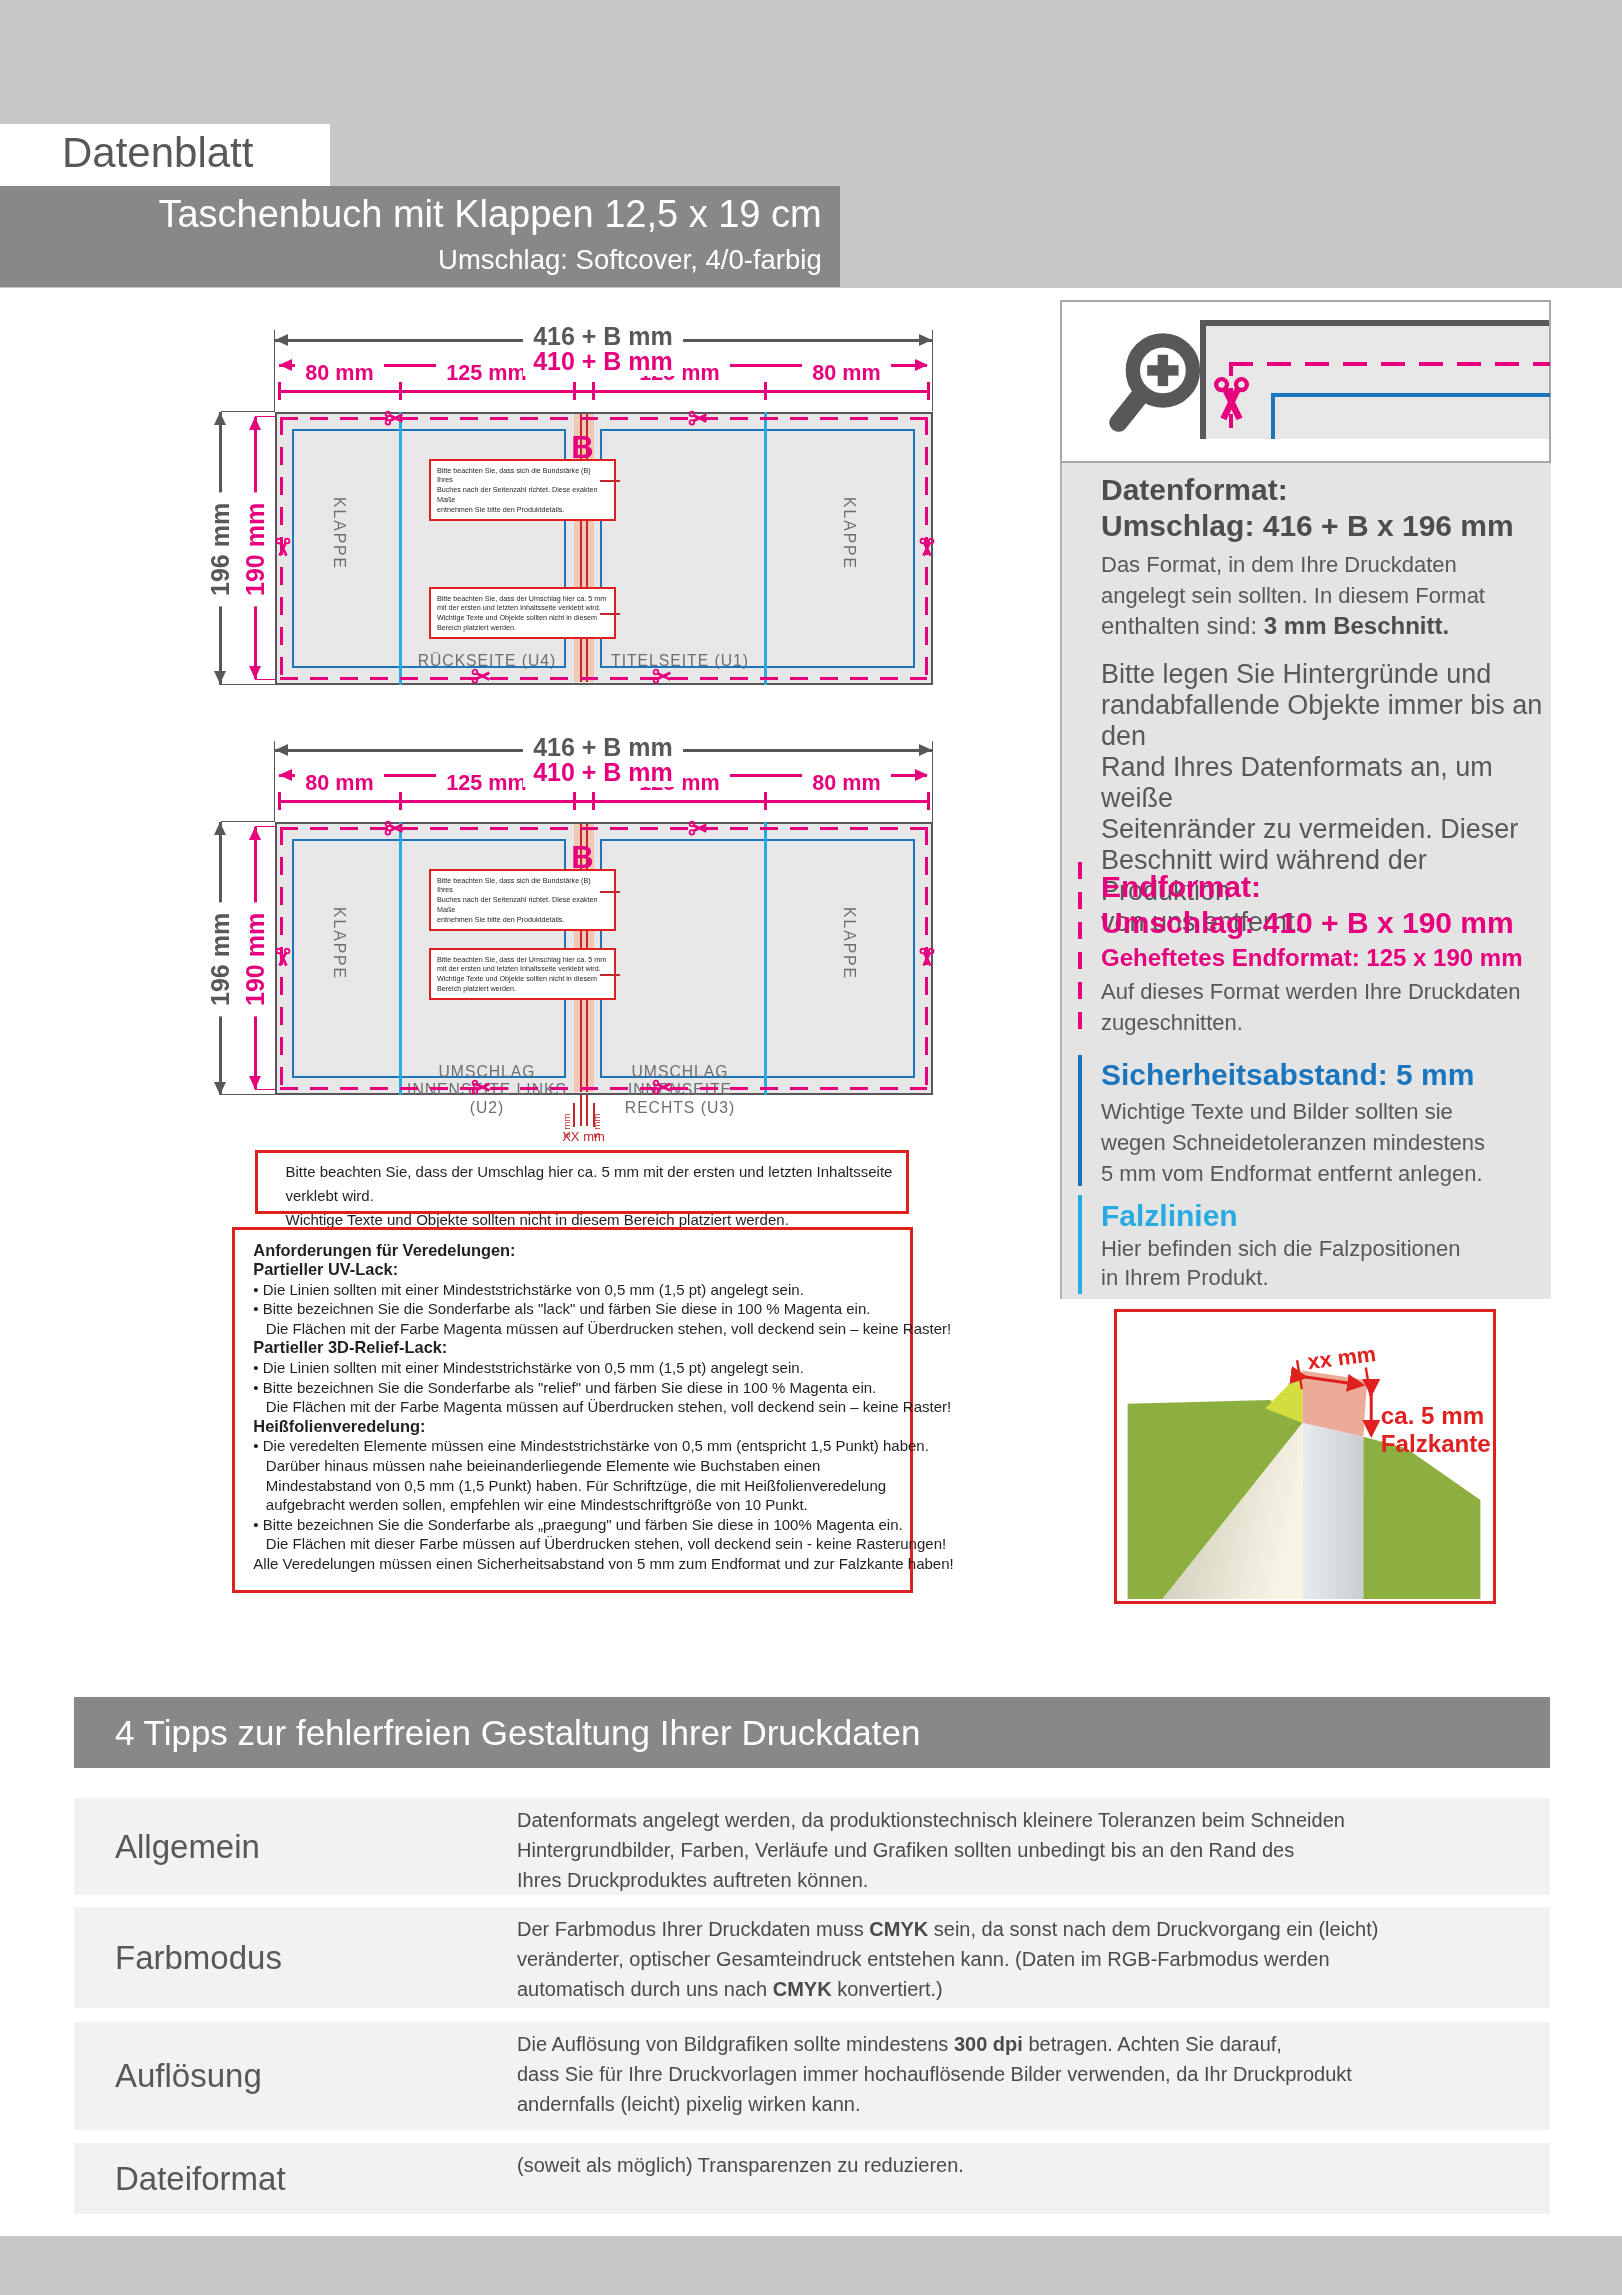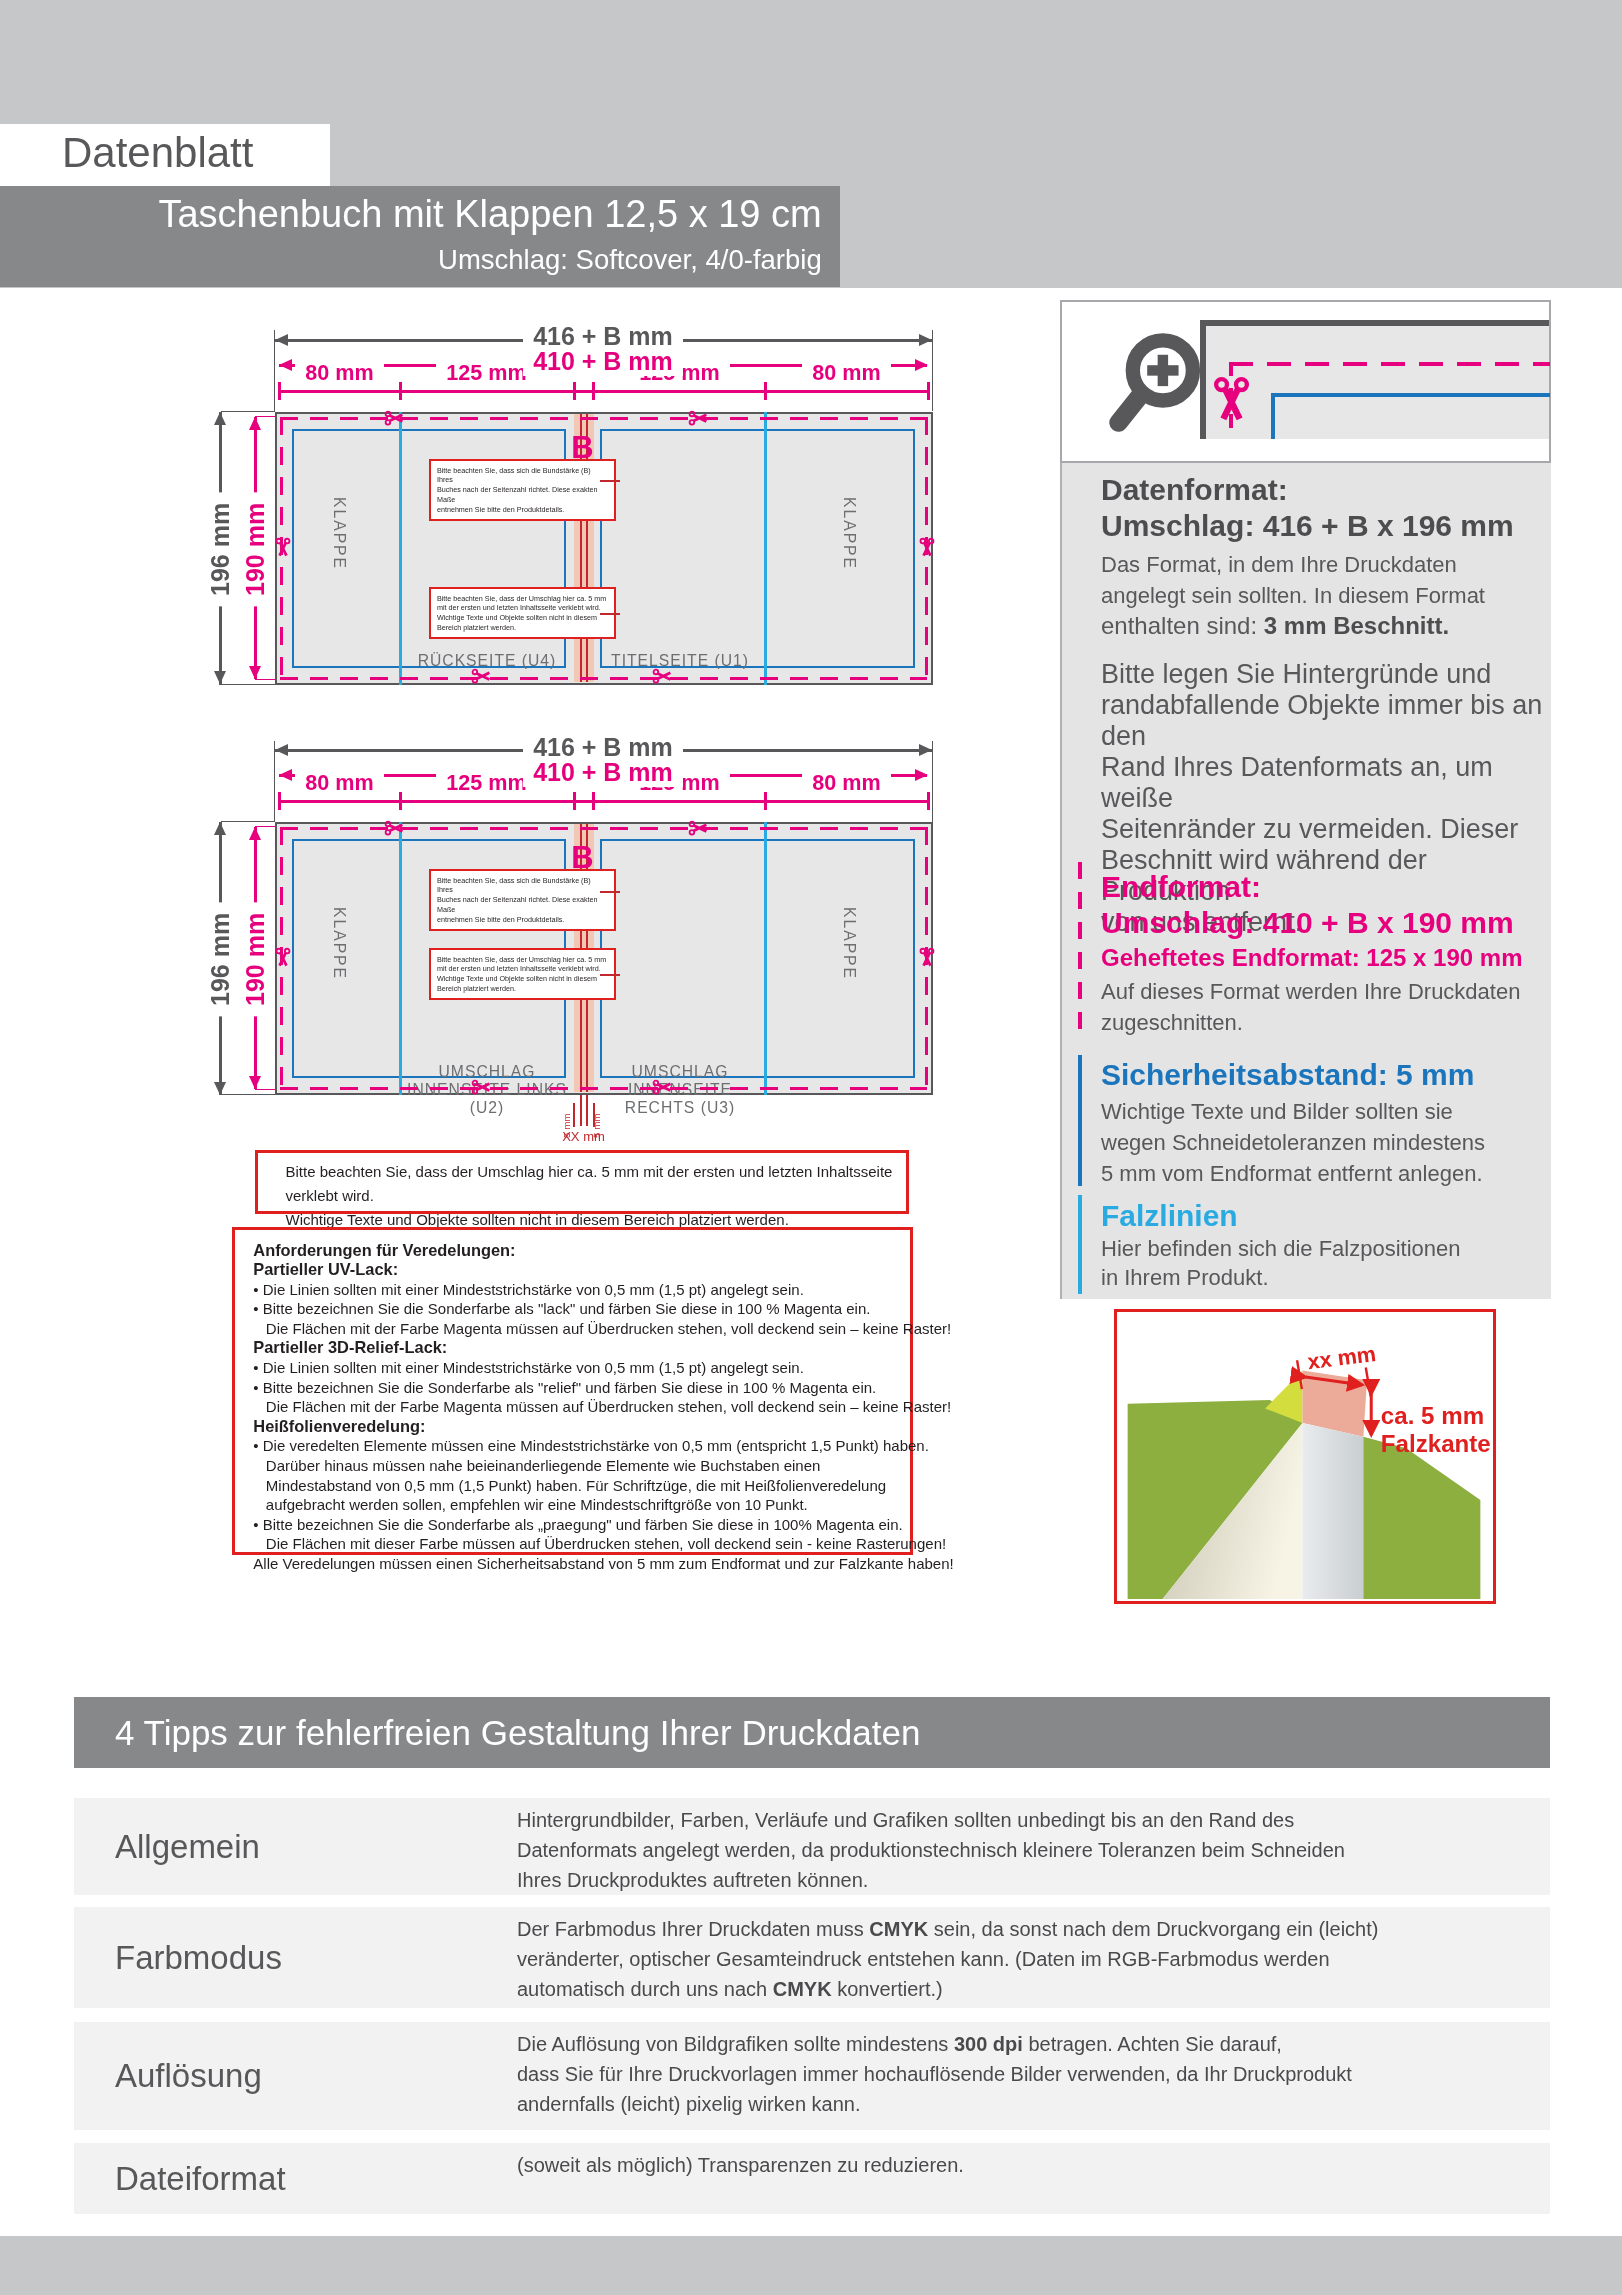--- a/index.html
+++ b/index.html
@@ -248,21 +248,21 @@
       <div class="abs vlabel" style="position: absolute; left: 561px; top: 1104px; width: 13px; height: 34px; font-size: 9.8px; color: rgb(193, 39, 45);">5 mm</div>
       <div class="abs vlabel" style="position: absolute; left: 591px; top: 1104px; width: 13px; height: 34px; font-size: 9.8px; color: rgb(193, 39, 45);">5 mm</div>
       <div style="position: absolute; left: 544px; top: 1129px; width: 79px; text-align: center; font-size: 13px; color: rgb(193, 39, 45);">XX mm</div>
     </div>
 
   <div class="abs" style="left:255px;top:1150px;width:654px;height:64px;border:3.3px solid #e0201f;background:#fff;box-sizing:border-box;">
     <div class="abs pre" style="left:27.5px;top:6.5px;font-size:15px;line-height:24px;color:#231f20;">Bitte beachten Sie, dass der Umschlag hier ca. 5 mm mit der ersten und letzten Inhaltsseite verklebt wird.
 Wichtige Texte und Objekte sollten nicht in diesem Bereich platziert werden.</div>
   </div>
 
-  <div class="abs" style="left:232px;top:1227px;width:681px;height:328px;border:3.3px solid #e0201f;background:#fff;box-sizing:border-box;">
+  <div class="abs" style="left:232px;top:1227px;width:681px;height:366px;border:3.3px solid #e0201f;background:#fff;box-sizing:border-box;">
     <div id="veredelung-lines" class="abs" style="left:18.3px;top:10.5px;width:645px;">
         <div class="v-line v-head">Anforderungen für Veredelungen:</div>
         <div class="v-line v-head">Partieller UV-Lack:</div>
         <div class="v-line">• Die Linien sollten mit einer Mindeststrichstärke von 0,5 mm (1,5 pt) angelegt sein.</div>
         <div class="v-line">• Bitte bezeichnen Sie die Sonderfarbe als "lack" und färben Sie diese in 100 % Magenta ein.</div>
         <div class="v-line">   Die Flächen mit der Farbe Magenta müssen auf Überdrucken stehen, voll deckend sein – keine Raster!</div>
         <div class="v-line v-head">Partieller 3D-Relief-Lack:</div>
         <div class="v-line">• Die Linien sollten mit einer Mindeststrichstärke von 0,5 mm (1,5 pt) angelegt sein.</div>
         <div class="v-line">• Bitte bezeichnen Sie die Sonderfarbe als "relief" und färben Sie diese in 100 % Magenta ein.</div>
         <div class="v-line">   Die Flächen mit der Farbe Magenta müssen auf Überdrucken stehen, voll deckend sein – keine Raster!</div>
@@ -371,22 +371,22 @@
     </svg>
   </div>
 
   <div class="abs" style="left:74px;top:1697px;width:1476px;height:71px;background:#87888a;">
     <div class="abs" style="left:41px;top:15.7px;font-size:35px;color:#ffffff;">4 Tipps zur fehlerfreien Gestaltung Ihrer Druckdaten</div>
   </div>
   <div id="tips-rows">
       <div class="tip-row" style="left: 74px; top: 1798px; width: 1476px; height: 97px;">
         <div class="tip-label">Allgemein</div>
         <div class="tip-text">
+          <div><span>Datenformats angelegt werden, da produktionstechnisch kleinere Toleranzen beim Schneiden</span></div>
           <div><span>Hintergrundbilder, Farben, Verläufe und Grafiken sollten unbedingt bis an den Rand des</span></div>
-          <div><span>Datenformats angelegt werden, da produktionstechnisch kleinere Toleranzen beim Schneiden</span></div>
           <div><span>Ihres Druckproduktes auftreten können.</span></div>
         </div>
       </div>
       <div class="tip-row" style="left: 74px; top: 1907px; width: 1476px; height: 101px;">
         <div class="tip-label">Farbmodus</div>
         <div class="tip-text">
           <div><span>Der Farbmodus Ihrer Druckdaten muss </span><span style="font-weight: bold;">CMYK</span><span> sein, da sonst nach dem Druckvorgang ein (leicht)</span></div>
           <div><span>veränderter, optischer Gesamteindruck entstehen kann. (Daten im RGB-Farbmodus werden</span></div>
           <div><span>automatisch durch uns nach </span><span style="font-weight: bold;">CMYK</span><span> konvertiert.)</span></div>
         </div>

